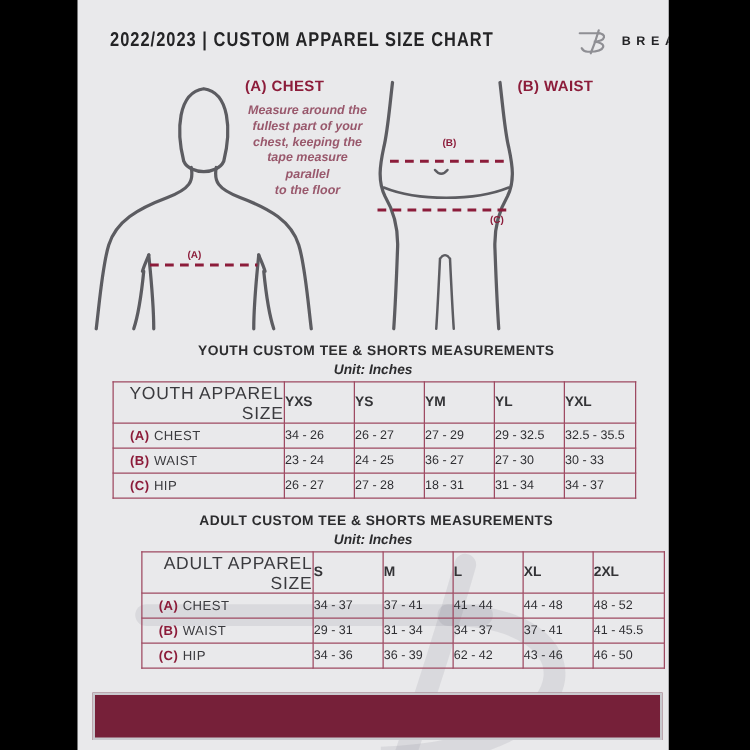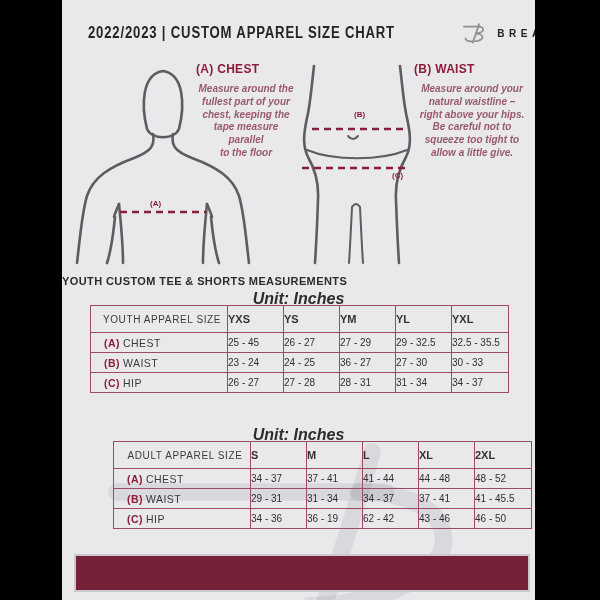--- a/index.html
+++ b/index.html
@@ -26,32 +26,32 @@
   .instr-chest{left:134px;top:62px;width:100px;}
   .instr-waist{left:352px;top:62px;width:116px;}
   .instr-hips{left:352px;top:162px;width:116px;}
   
   .diagram-svg{position:absolute;left:0;top:0;z-index:1;pointer-events:none;}
   .dlabel{position:absolute;font-size:8px;font-weight:800;color:#8c1c3a;z-index:2;}
   .dlabel-a{left:88px;top:199px;}
   .dlabel-b{left:292px;top:110px;}
   .dlabel-c{left:330px;top:171px;}
   
-  .sec-title{position:absolute;left:0;width:478px;
+  .sec-title{position:absolute;left:0;width:478px;text-align:center;
       font-size:11px;font-weight:700;color:#2c2c2e;letter-spacing:.4px;z-index:2;}
   .sec-unit{position:absolute;left:0;width:473px;text-align:center;
-      font-size:16px;font-style:italic;font-weight:600;color:#2c2c2e;z-index:2;}
+      font-size:11px;font-style:italic;font-weight:600;color:#2c2c2e;z-index:2;}
   .youth-title{top:275px;} .youth-unit{top:290px;}
   .adult-title{top:411px;} .adult-unit{top:426px;}
   table{position:absolute;left:28px;width:418px;border-collapse:collapse;
       table-layout:fixed;z-index:2;background:transparent;}
   .youth-table{top:305px;} .adult-table{top:441px;margin-left:23px;}
   th,td{border:1.5px solid #9e4a62;padding:0;text-align:left;vertical-align:middle;}
   th{height:26px;font-size:11px;font-weight:700;color:#333336;}
-  th.sizecol{font-size:10px;font-weight:400;letter-spacing:.6px;text-align:center;padding-left:6px;color:#3a3a3e;}
+  th.sizecol{font-size:14px;font-weight:400;letter-spacing:.6px;text-align:right;padding-left:6px;color:#3a3a3e;}
   td{height:19px;font-size:10px;color:#2f2f33;}
   td.rowlabel{text-align:left;padding-left:13px;font-size:10.5px;letter-spacing:.4px;color:#3a3a3e;}
   td.rowlabel .pfx{font-weight:800;color:#8c1c3a;}
   
   .footer-bar{position:absolute;left:12px;top:554px;width:452px;height:34px;
       background:#762039;border:2px solid #c9c9ce;z-index:3;}
   .watermark{position:absolute;left:28px;top:398px;z-index:0;pointer-events:none;}
 </style>
 </head>
 <body>
@@ -114,26 +114,20 @@
   <div class="instr instr-chest">
     <h3>(A) CHEST</h3>
     <p>Measure around the
 fullest part of your
 chest, keeping the
 tape measure parallel
 to the floor</p>
   </div>
   <div class="instr instr-waist">
     <h3>(B) WAIST</h3>
-    <p>Measure around your
-natural waistline –
-right above your hips.
-Be careful not to
-squeeze too tight to
-allow a little give.</p>
   </div>
 
   <div class="sec-title youth-title">YOUTH CUSTOM TEE &amp; SHORTS MEASUREMENTS</div>
   <div class="sec-unit youth-unit">Unit: Inches</div>
   <table class="youth-table">
     <colgroup>
         <col style="width:137px">
         <col style="width:56px">
         <col style="width:56px">
         <col style="width:56px">
@@ -144,45 +138,46 @@
         <tr>
       <th class="sizecol">YOUTH APPAREL SIZE</th>
       <th>YXS</th>
       <th>YS</th>
       <th>YM</th>
       <th>YL</th>
       <th>YXL</th>
     </tr>
     <tr>
       <td class="rowlabel"><span class="pfx">(A)</span> <span>CHEST</span></td>
-      <td>25 - 45</td>
+      <td>34 - 26</td>
       <td>26 - 27</td>
       <td>27 - 29</td>
       <td>29 - 32.5</td>
       <td>32.5 - 35.5</td>
     </tr>
     <tr>
       <td class="rowlabel"><span class="pfx">(B)</span> <span>WAIST</span></td>
       <td>23 - 24</td>
       <td>24 - 25</td>
       <td>36 - 27</td>
       <td>27 - 30</td>
       <td>30 - 33</td>
     </tr>
     <tr>
       <td class="rowlabel"><span class="pfx">(C)</span> <span>HIP</span></td>
       <td>26 - 27</td>
       <td>27 - 28</td>
-      <td>28 - 31</td>
+      <td>18 - 31</td>
       <td>31 - 34</td>
       <td>34 - 37</td>
     </tr>
   </tbody>
     </table>
 
+  <div class="sec-title adult-title">ADULT CUSTOM TEE &amp; SHORTS MEASUREMENTS</div>
   <div class="sec-unit adult-unit">Unit: Inches</div>
   <table class="adult-table">
     <colgroup>
         <col style="width:137px">
         <col style="width:56px">
         <col style="width:56px">
         <col style="width:56px">
         <col style="width:56px">
         <col style="width:57px">
       </colgroup>
@@ -207,21 +202,21 @@
       <td class="rowlabel"><span class="pfx">(B)</span> <span>WAIST</span></td>
       <td>29 - 31</td>
       <td>31 - 34</td>
       <td>34 - 37</td>
       <td>37 - 41</td>
       <td>41 - 45.5</td>
     </tr>
     <tr>
       <td class="rowlabel"><span class="pfx">(C)</span> <span>HIP</span></td>
       <td>34 - 36</td>
-      <td>36 - 19</td>
+      <td>36 - 39</td>
       <td>62 - 42</td>
       <td>43 - 46</td>
       <td>46 - 50</td>
     </tr>
   </tbody>
     </table>
 
   <div class="footer-bar"></div>
 
 </div>

